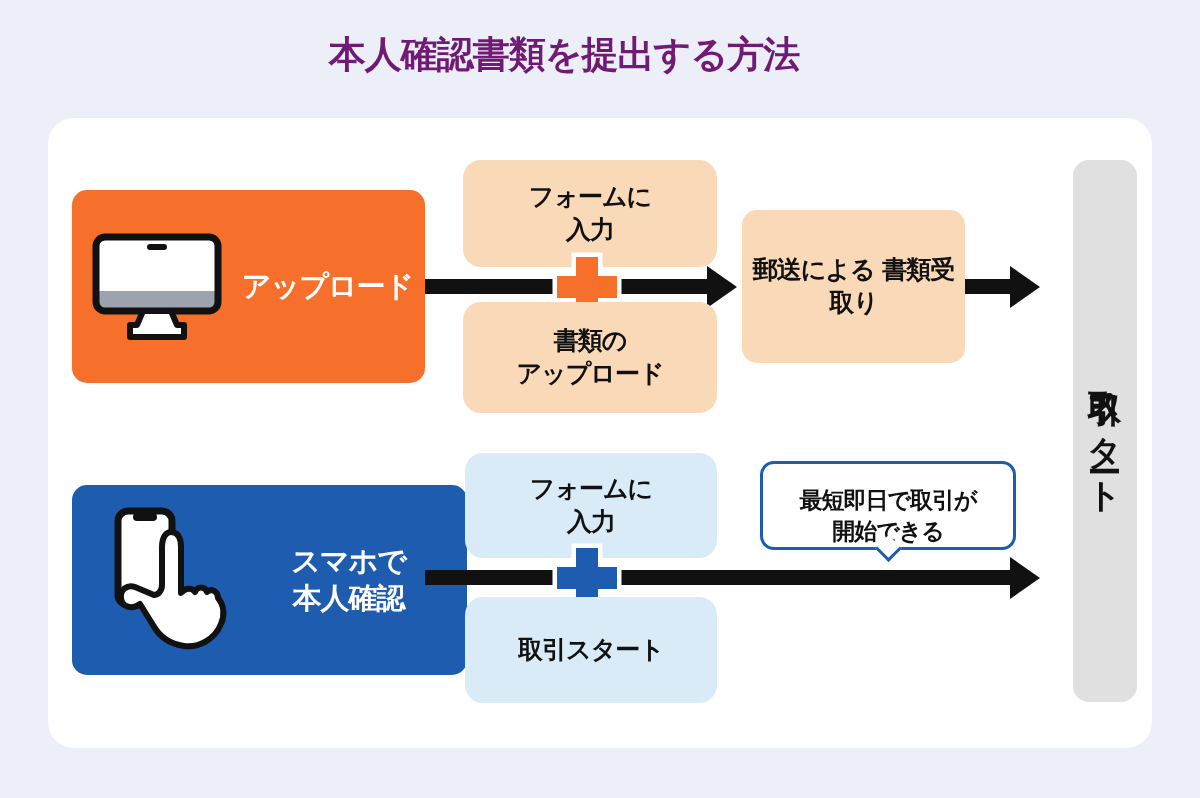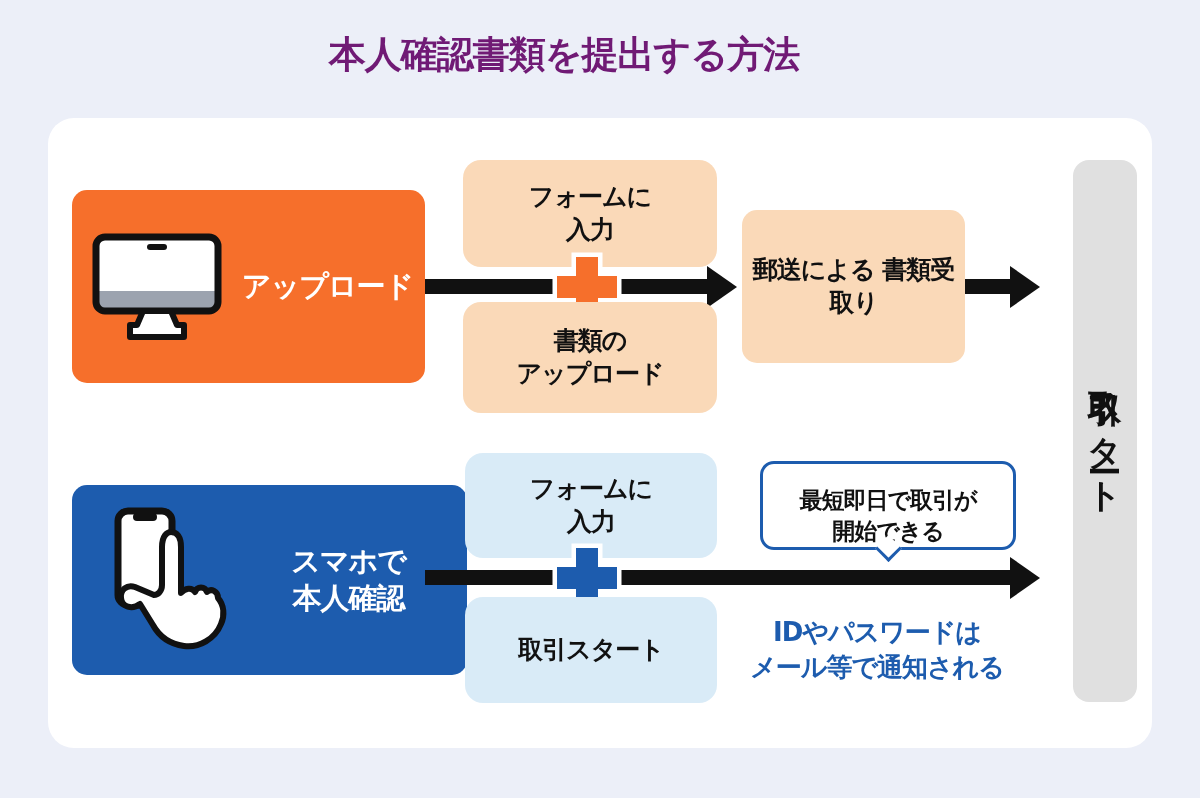--- a/index.html
+++ b/index.html
@@ -185,22 +185,18 @@
   </div>
 
   <div class="callout">
     <div>
       <span>最短即日で取引が</span>
       <span>開始できる</span>
     </div>
     <div class="tail"></div>
   </div>
 
-  <div class="note">
-    <span>IDやパスワードは</span>
-    <span>メール等で通知される</span>
-  </div>
 
   <div class="goal-bar">
     <span>取引スタート</span>
   </div>
 
 </div>
 
 </body></html>

